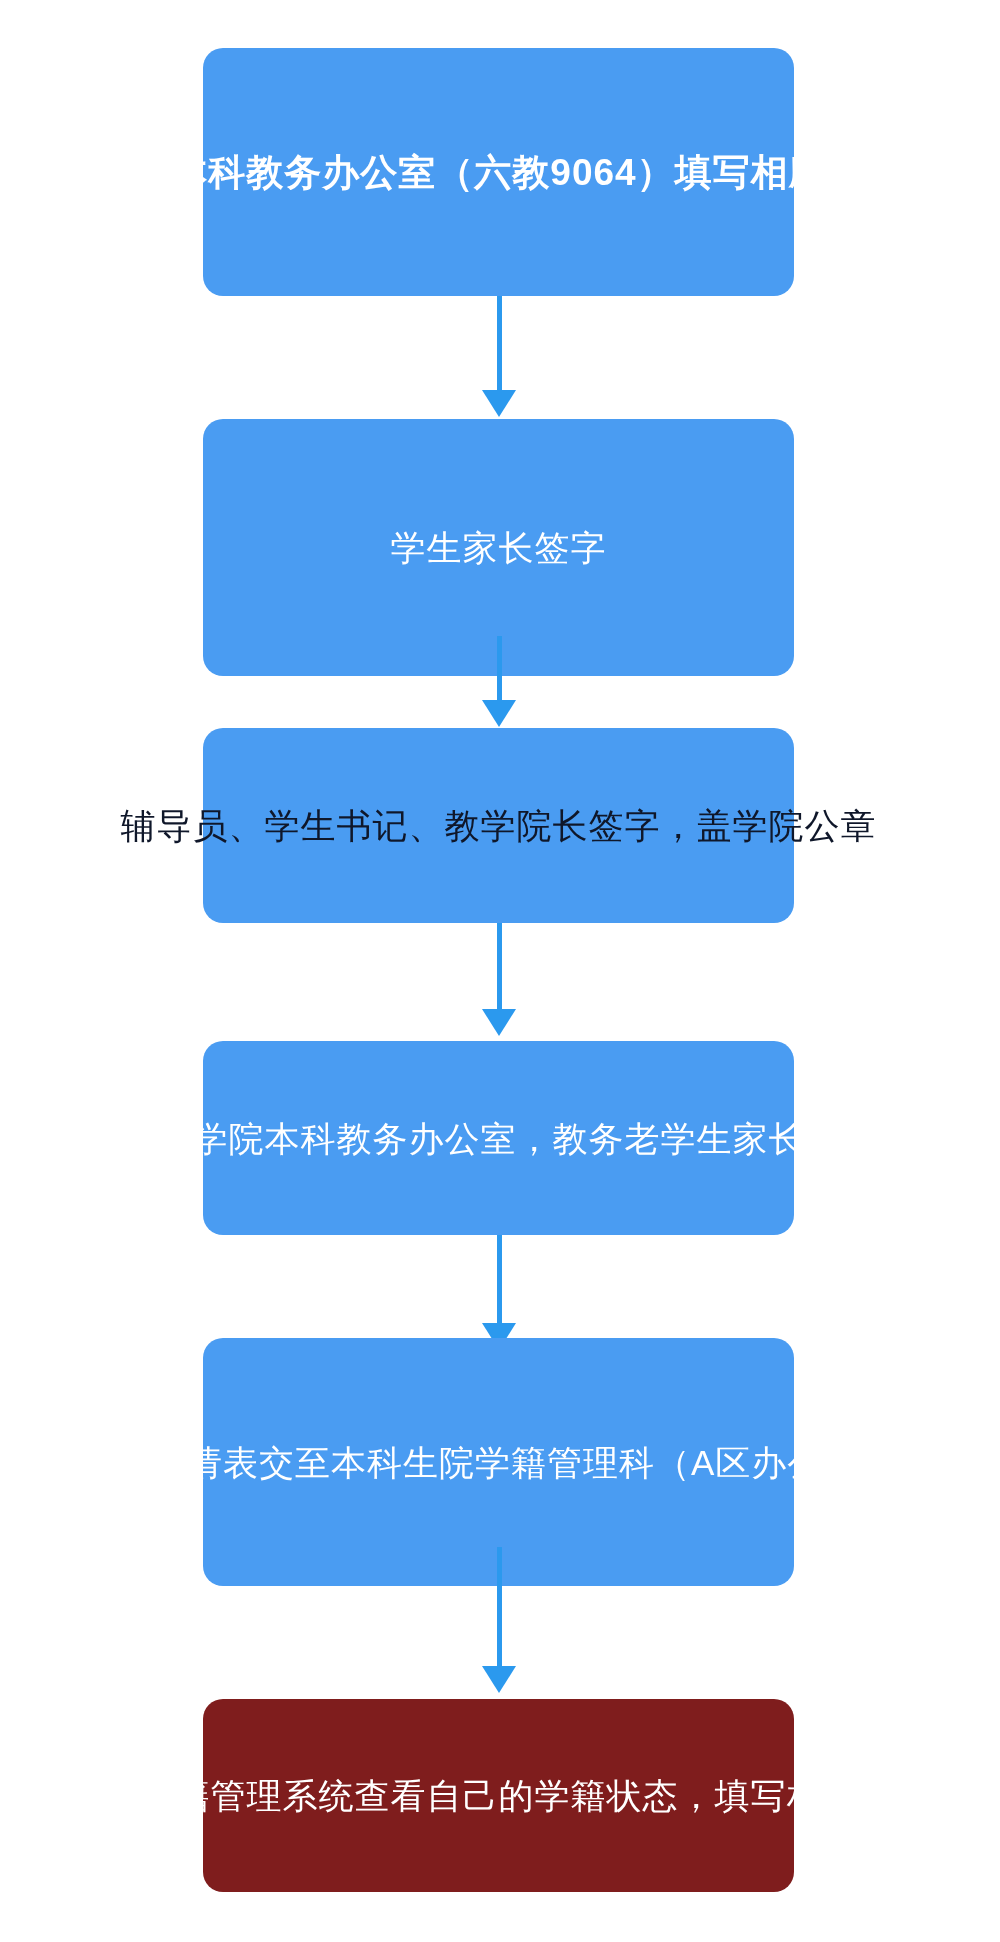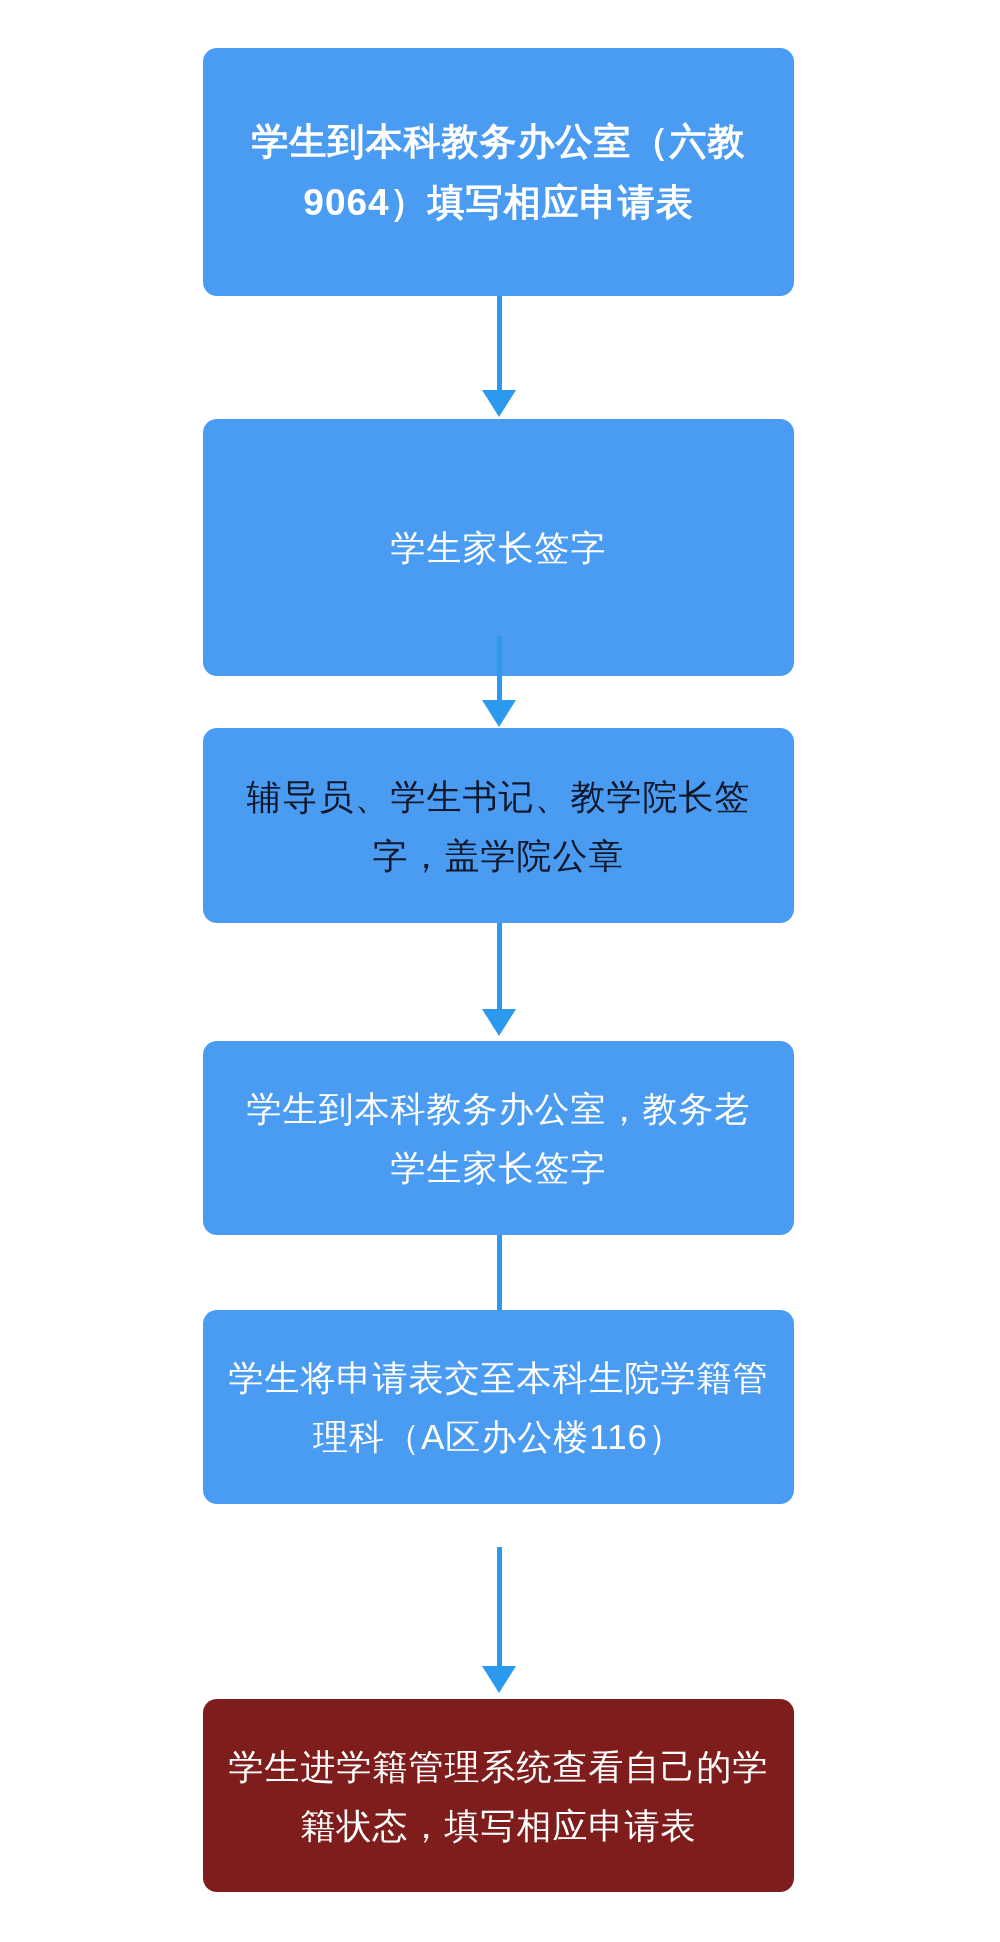--- a/index.html
+++ b/index.html
@@ -8,44 +8,44 @@
     background:#ffffff;
     font-family:"Liberation Sans","DejaVu Sans",sans-serif;
     position:relative;
     overflow:hidden;
   }
   .canvas{position:absolute;left:0;top:0;width:1000px;height:1942px;}
   .node{
     position:absolute;
     left:203px;
     width:591px;
-    border-radius:14px;
+    border-radius:20px;
     display:flex;
-    flex-direction:column;
+    flex-direction:row;
     align-items:center;
     justify-content:center;
     text-align:center;
     color:#fff;
   }
   .node .line{
     font-size:35px;
     line-height:59px;
     white-space:nowrap;
     letter-spacing:1px;
   }
   .node.bold .line{
     font-weight:bold;
     font-size:37px;
     line-height:61px;
   }
   .n1{top:48px;height:248px;}
   .n2{top:419px;height:257px;}
   .n3{top:728px;height:195px;}
   .n4{top:1041px;height:194px;}
-  .n5{top:1310px;height:194px;align-items:center;}
+  .n5{top:1338px;height:248px;align-items:center;}
   .n6{top:1699px;height:193px;}
 
   .arrow{
     position:absolute;
     left:482px;
     width:34px;
     display:flex;
     flex-direction:column;
     align-items:center;
   }
@@ -94,21 +94,21 @@
     <div class="line">辅导员、学生书记、教学院长签</div>
     <div class="line">字，盖学院公章</div>
   </div>
 
   <div class="arrow a3">
     <div class="shaft" style="background: rgb(43, 153, 238);"></div>
     <div class="head" style="border-top-color: rgb(43, 153, 238);"></div>
   </div>
 
   <div class="node n4" style="background: rgb(74, 156, 242); color: rgb(255, 255, 255);">
-    <div class="line">学生到本科教务办公室，教务老</div>
+    <div class="line">交至学院本科教务办公室，教务老</div>
     <div class="line">学生家长签字</div>
   </div>
 
   <div class="arrow a4">
     <div class="shaft" style="background: rgb(43, 153, 238);"></div>
     <div class="head" style="border-top-color: rgb(43, 153, 238);"></div>
   </div>
 
   <div class="node n5" style="background: rgb(74, 156, 242); color: rgb(255, 255, 255);">
     <div class="line">学生将申请表交至本科生院学籍管</div>

